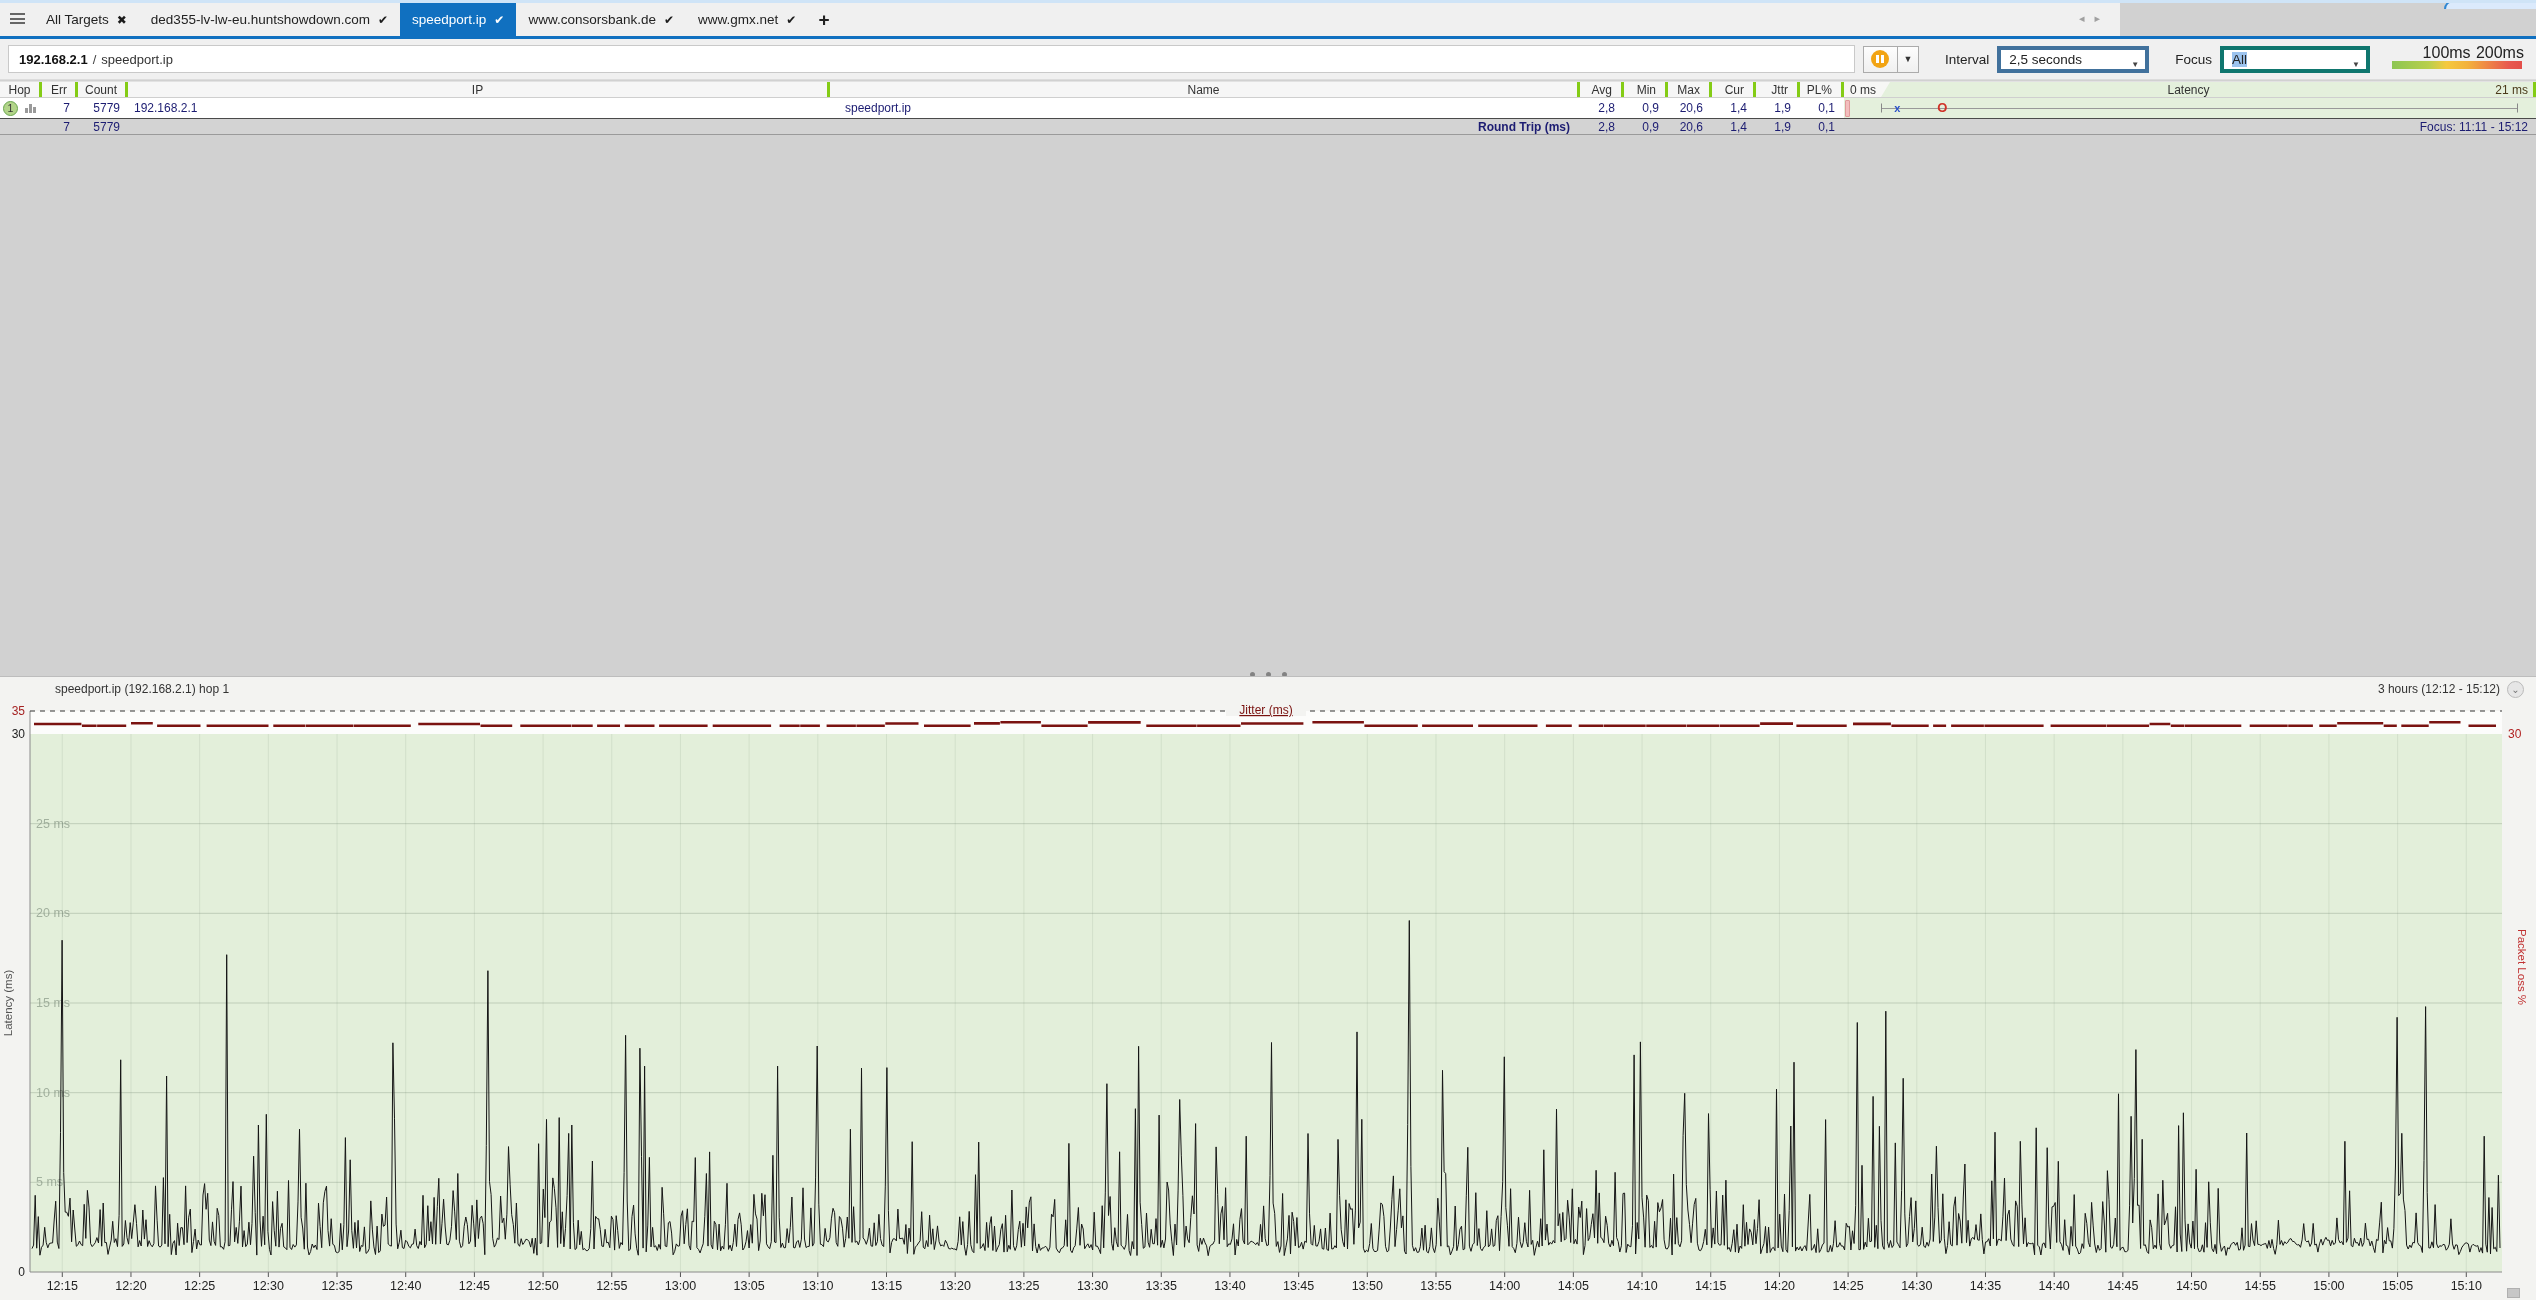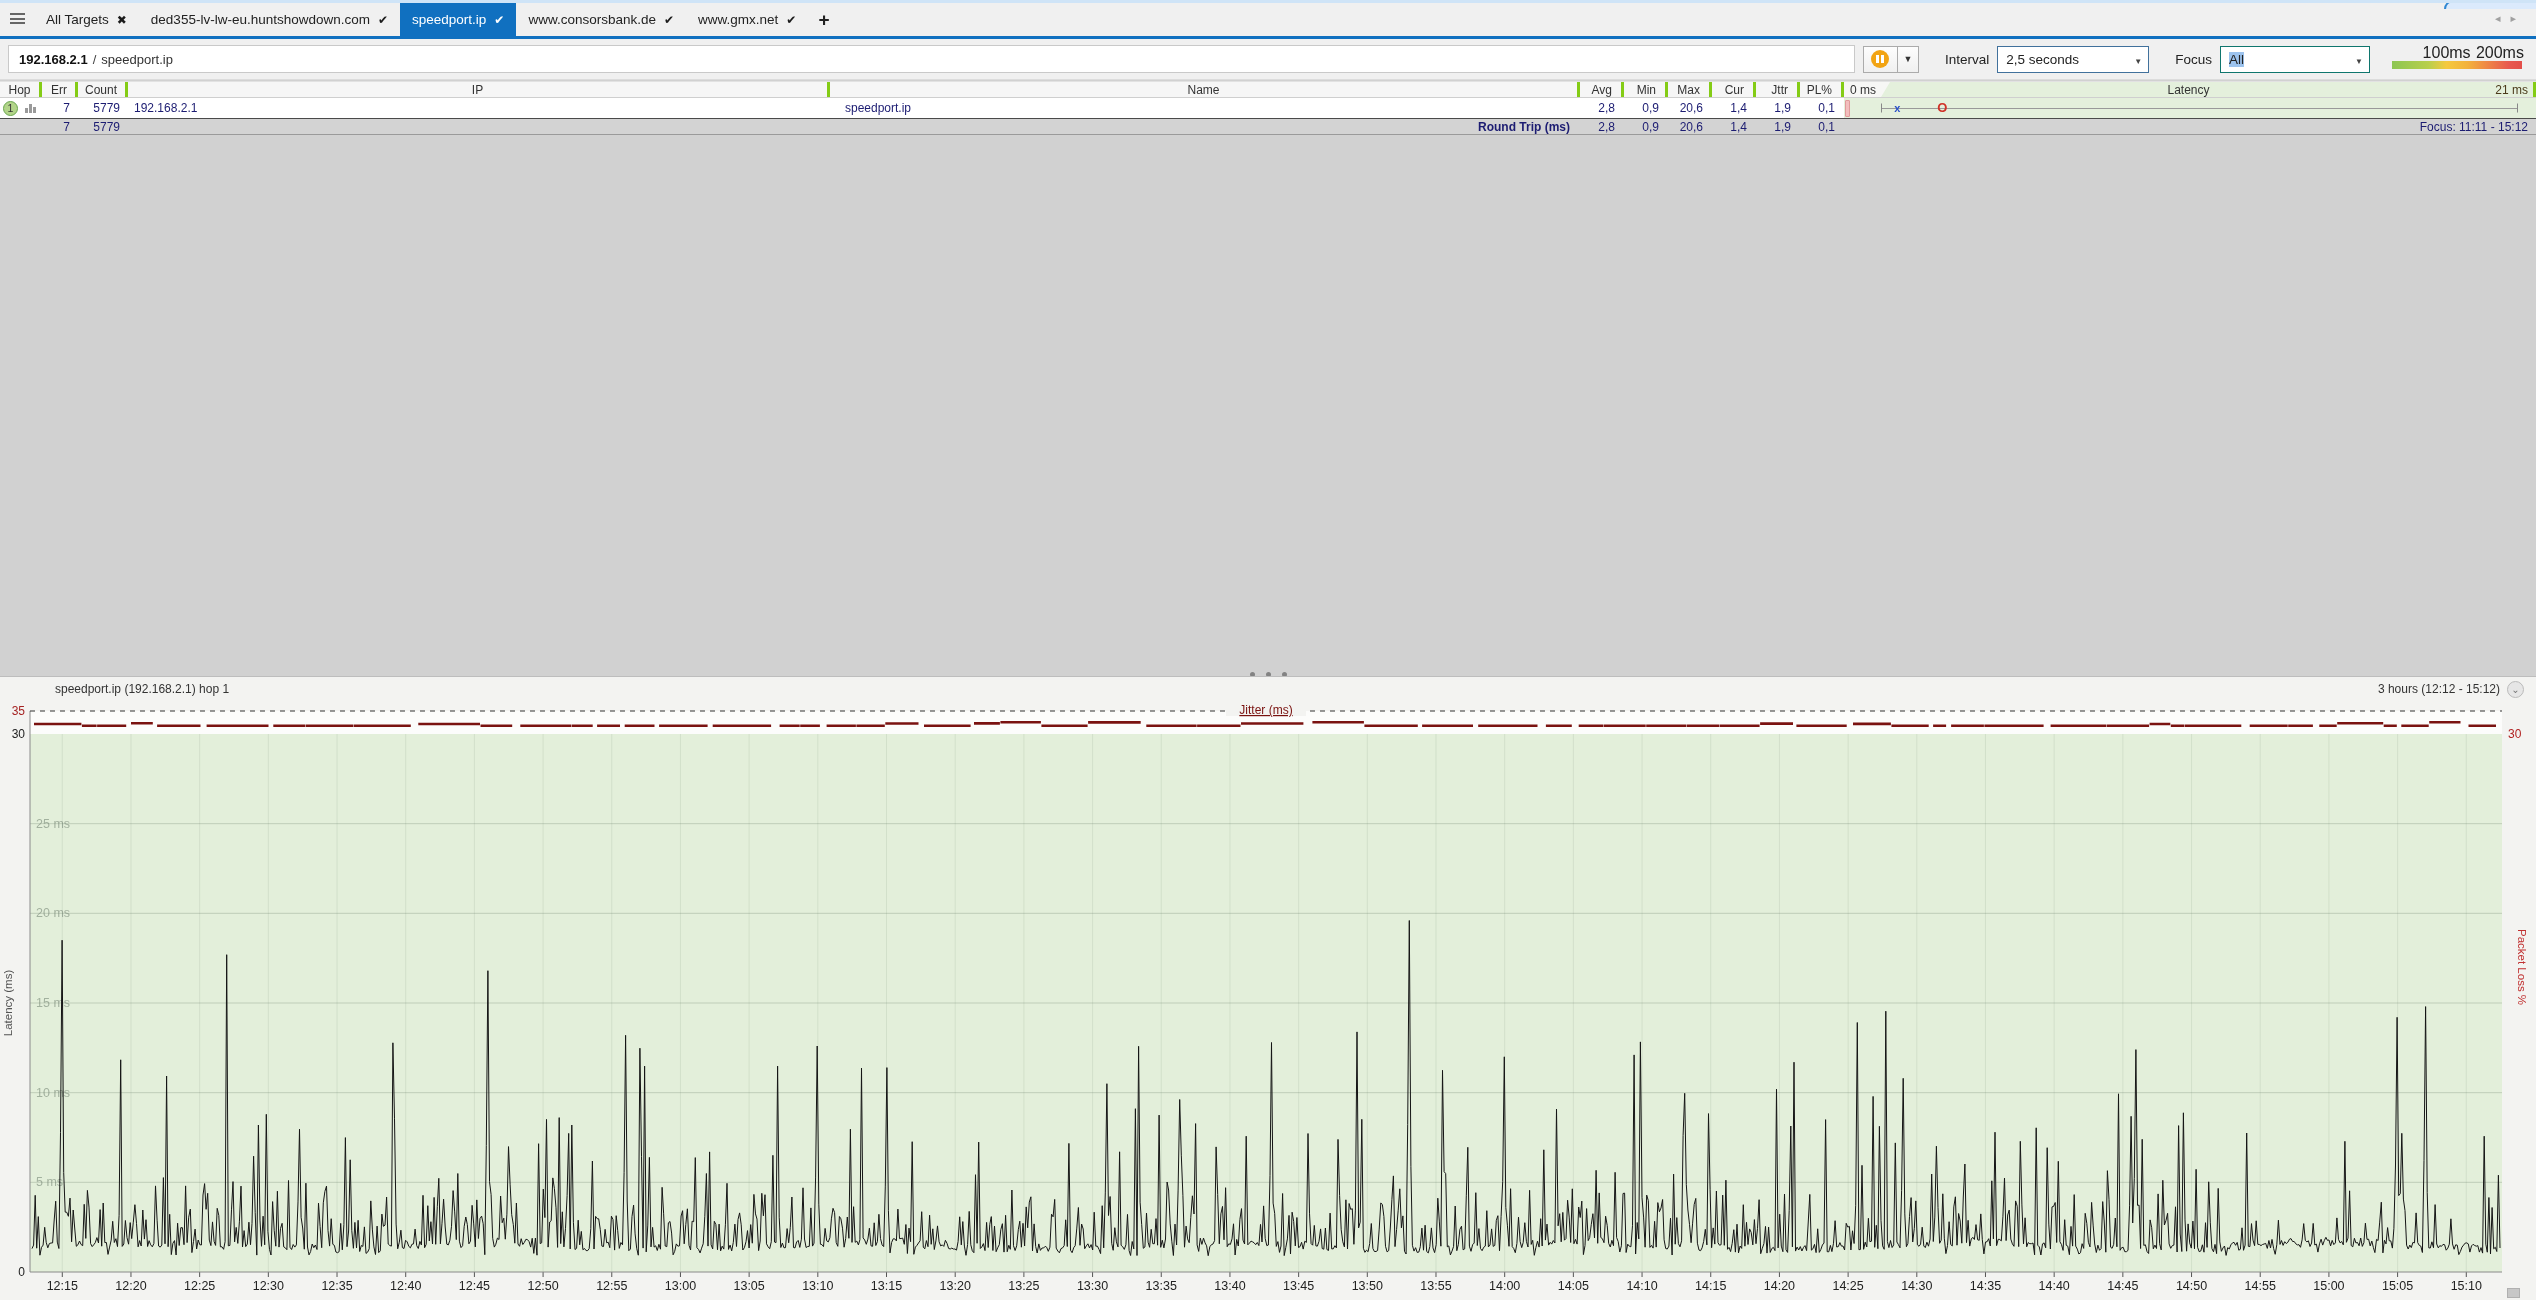--- a/index.html
+++ b/index.html
@@ -6,21 +6,21 @@
   html,body { width:2536px; height:1300px; overflow:hidden;
     font-family:"Liberation Sans", sans-serif; background:#d1d1d1; }
 
   
   .top-strip { position:absolute; left:0; top:0; width:2536px; height:3px; background:#cfe4f7; z-index:6;}
   .top-arc { position:absolute; right:0; top:0; width:92px; height:9px;
     border-top:2px solid #2f87d2; border-left:2px solid #2f87d2;
     border-top-left-radius:14px; background:#dbeafc; z-index:5;}
 
   
-  .tabbar { position:absolute; left:0; top:0; width:2536px; height:36px;
+  .tabbar { position:absolute; left:0; top:0; width:2120px; height:36px;
     background:#f0f0f0; display:flex; align-items:stretch; z-index:4; }
   .tabbar-underline { position:absolute; left:0; top:36px; width:2536px; height:3px; background:#1070c0; z-index:4;}
   .menu-btn { width:34px; display:flex; align-items:center; justify-content:center; }
   .hamburger { width:15px; height:11px; border-top:2px solid #666; border-bottom:2px solid #666; position:relative; }
   .hamburger::after { content:""; position:absolute; left:0; top:3.5px; width:15px; height:2px; background:#666; }
   .tab { display:flex; align-items:center; padding:0 12px; font-size:13.5px; color:#222; cursor:default; margin-top:3px;}
   .tab .t-icon { margin-left:8px; font-size:12px; color:#1a1a1a; }
   .tab.selected { background:#1070c0; color:#fff; margin-top:3px;}
   .tab.selected .t-icon { color:#fff; }
   .newtab { display:flex; align-items:center; padding:0 10px; font-size:19px; font-weight:bold; color:#222; margin-top:3px;}
@@ -34,21 +34,21 @@
   .crumb-box b { font-weight:bold; color:#111; }
   .crumb-sep { margin:0 5px; color:#444; }
   .btn { height:27px; background:linear-gradient(#fdfdfd,#f0f0f0); border:1px solid #ababab;
     display:flex; align-items:center; justify-content:center; }
   .pause-btn { width:34px; border-right:none; }
   .pause-circle { width:18px; height:18px; border-radius:50%; background:#f2a413; position:relative; }
   .pause-circle::before, .pause-circle::after { content:""; position:absolute; top:5px; width:3px; height:8px; background:#fff; }
   .pause-circle::before { left:5px; } .pause-circle::after { left:10px; }
   .pause-dd { width:22px; font-size:9px; color:#333; }
   .tool-label { font-size:13.5px; color:#222; margin:0 8px 0 26px; }
-  .select { height:27px; background:#fff; border:1px solid #0f766e; display:flex; align-items:center;
+  .select { height:27px; background:#fff; border:4px solid #0f766e; display:flex; align-items:center;
     font-size:13.5px; color:#222; position:relative; padding:0 24px 0 8px; }
   .select.blue-border { border-color:#41719c; }
   .select .sel-arrow { position:absolute; right:6px; top:10px; font-size:8px; color:#444; }
   .select .hl { background:#9cc3ee; }
   .interval-select { width:152px; }
   .focus-select { width:150px; }
   .legend { width:130px; margin:0 14px 0 22px; position:relative; height:30px; }
   .legend-bar { position:absolute; left:0; top:17px; width:130px; height:8px;
     background:linear-gradient(to right,#8cc653 0%,#b8cf4d 28%,#f5c93e 42%,#f3b23c 58%,#ef8a46 72%,#e8584f 90%,#e34f4a 100%); }
   .legend-lab { position:absolute; top:0px; font-size:16px; color:#222; transform:translateX(-50%); }

